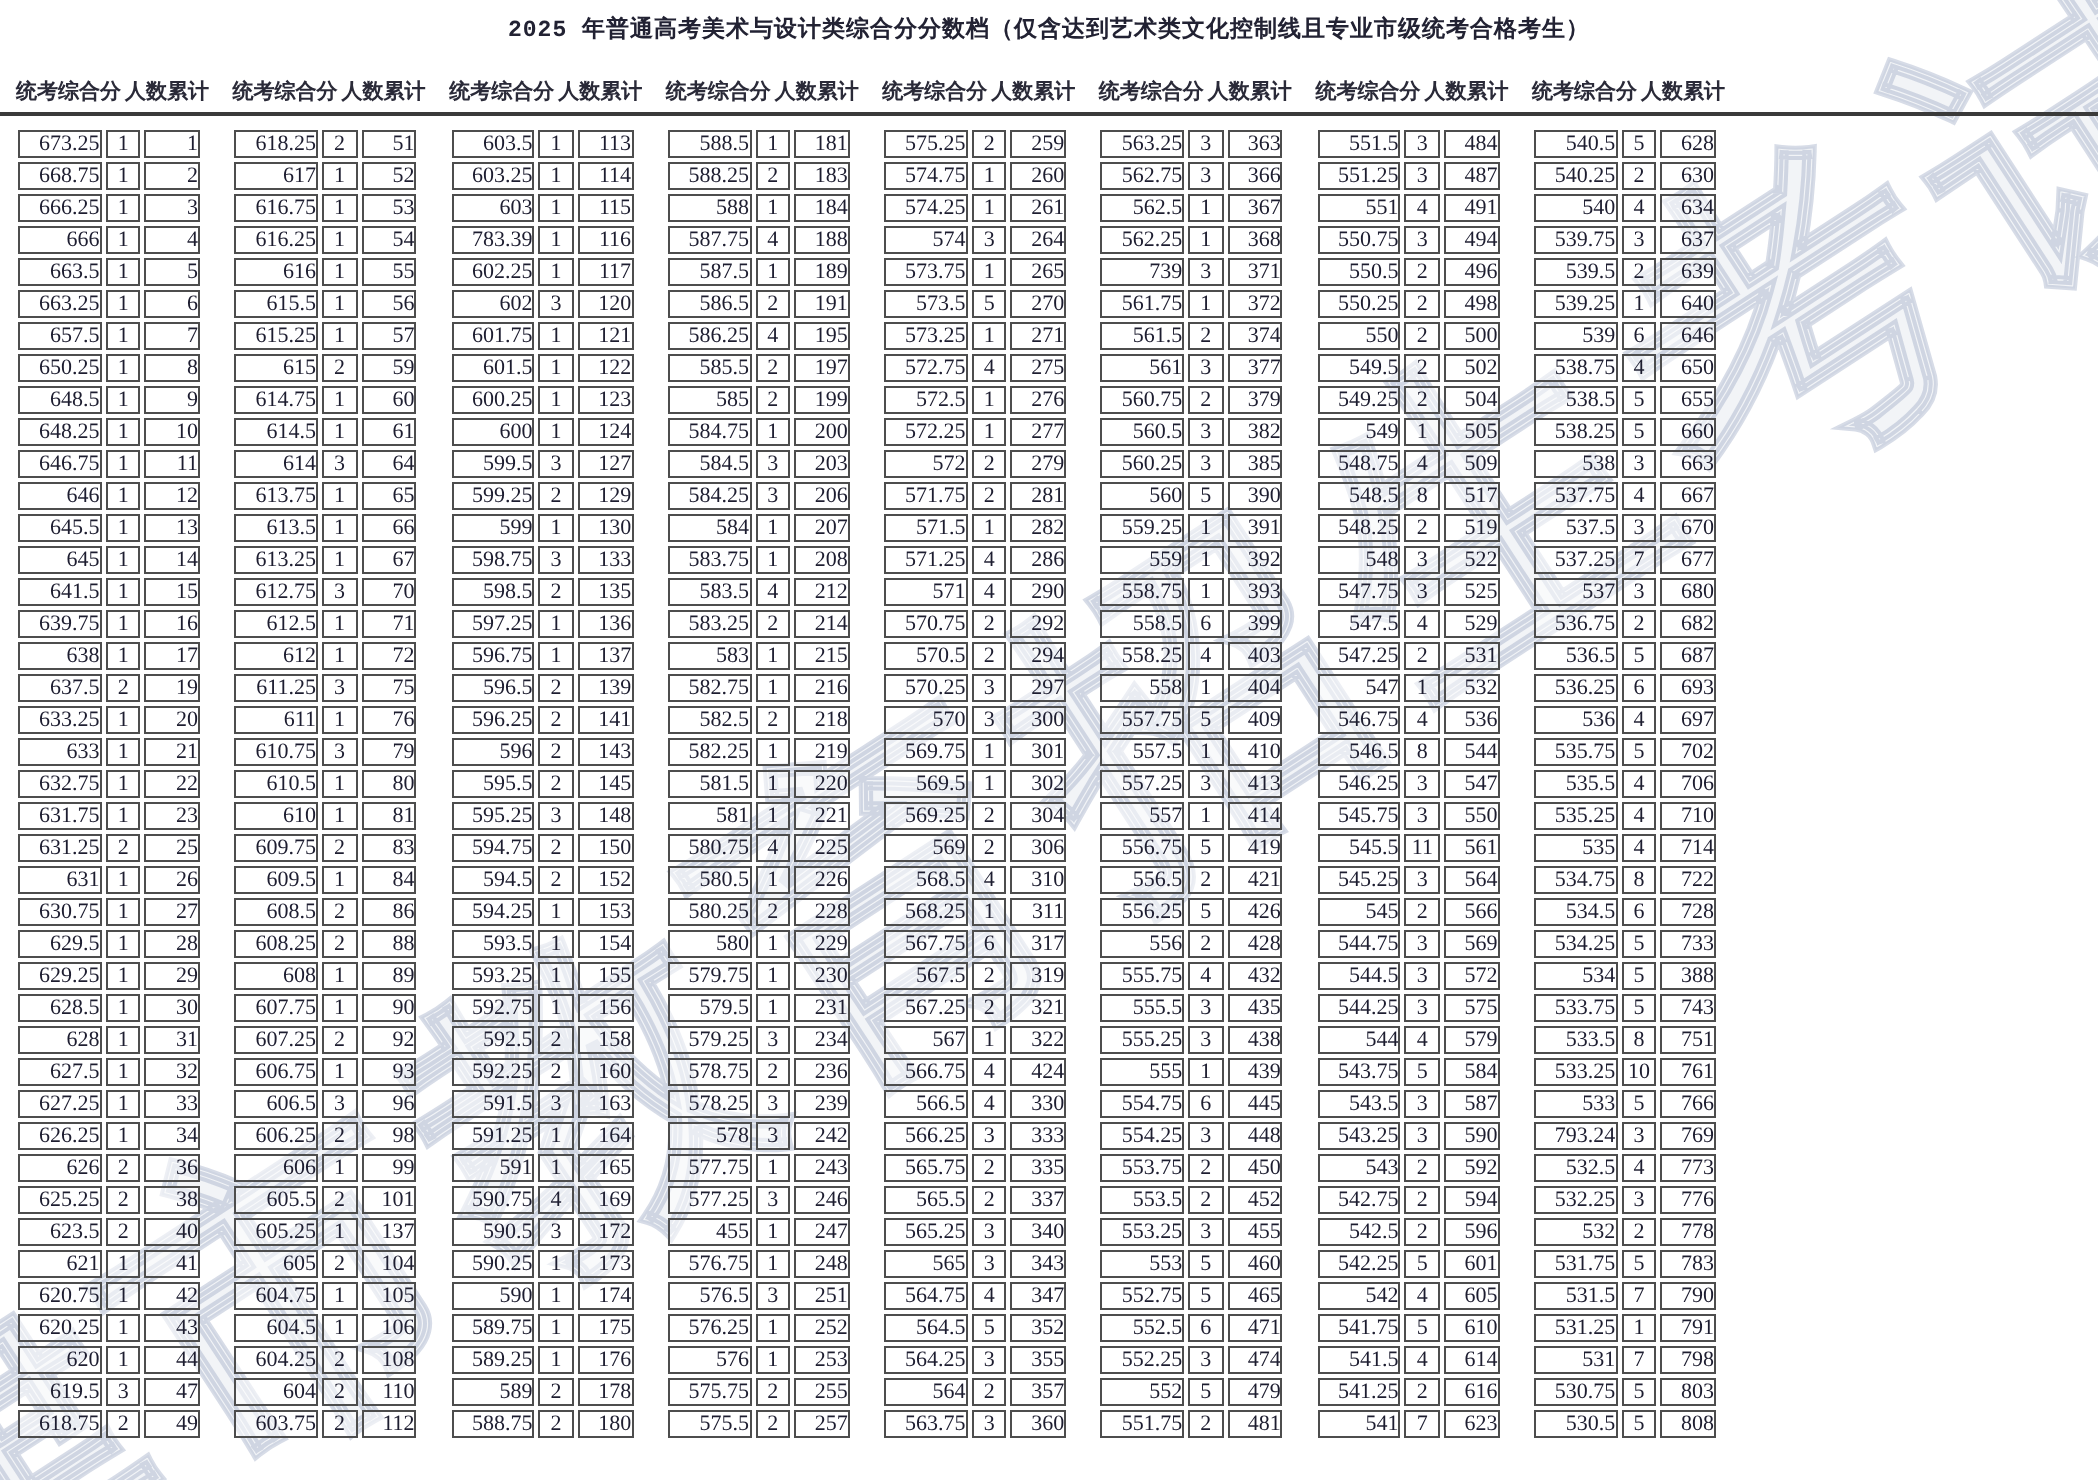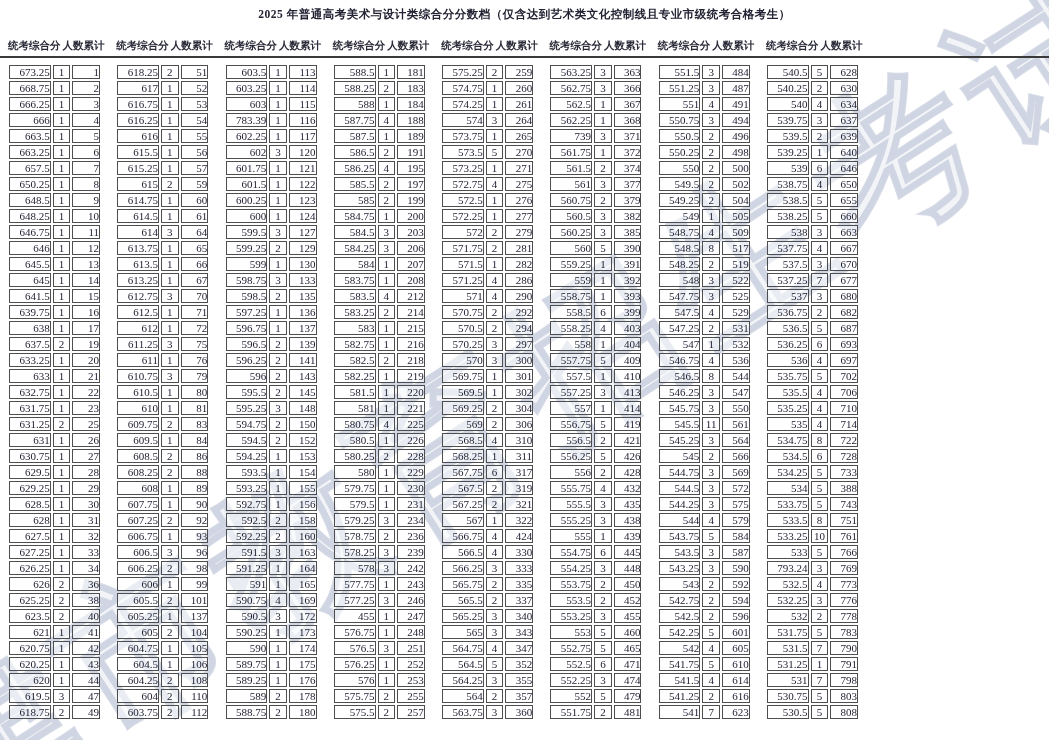--- a/index.html
+++ b/index.html
@@ -19,20 +19,21 @@
     position: absolute;
     top: 7px;
     left: 0;
     width: 100%;
     text-align: center;
     font-size: 11.5px;
     font-weight: bold;
     color: #222233;
     letter-spacing: 0.5px;
     z-index: 3;
+    font-family: Liberation Mono, monospace;
   }
   .header-rule {
     position: absolute;
     top: 56px;
     left: 0;
     width: 100%;
     height: 2px;
     background: #3a3a3a;
     z-index: 3;
   }

